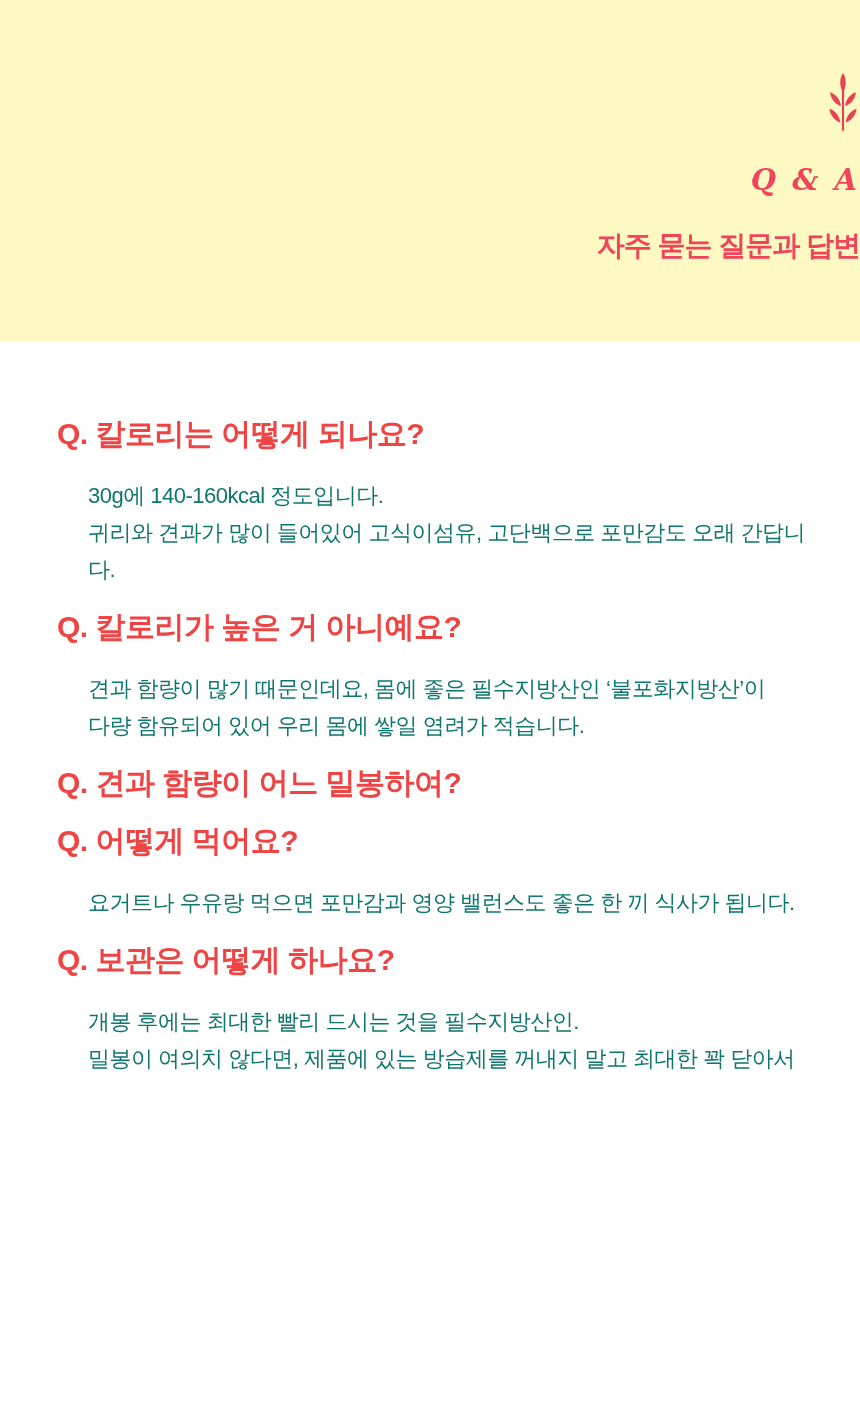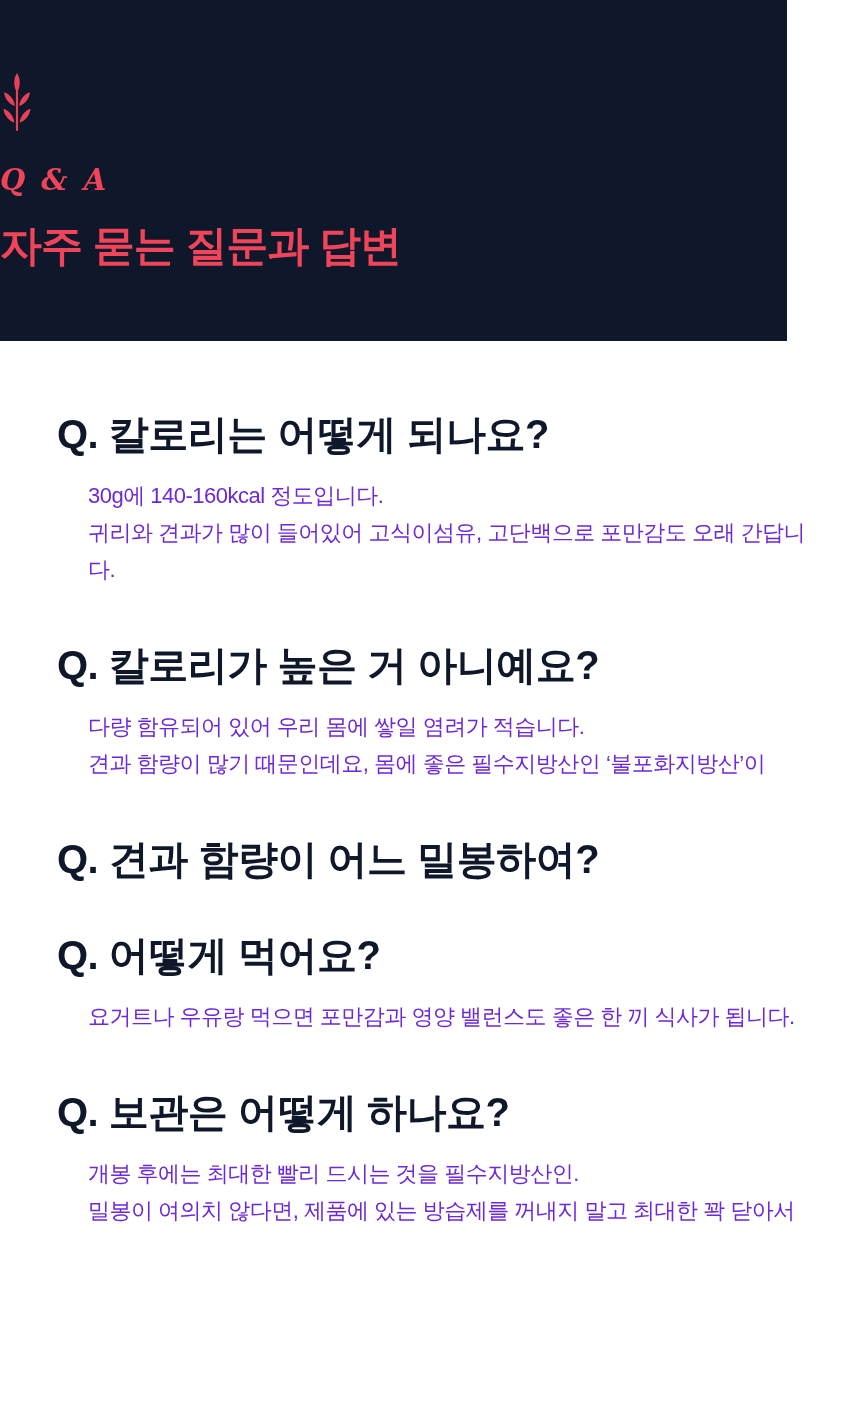--- a/index.html
+++ b/index.html
@@ -7,69 +7,69 @@
   .page {
     width: 860px;
     height: 1404px;
     background: #ffffff;
     overflow: hidden;
     font-family: "Liberation Sans", "DejaVu Sans", sans-serif;
   }
 
   
   .hero {
-    width: 787px;
+    width: 860px;
     height: 341px;
-    background: #0f172a;
+    background: #fef9c3;
     display: flex;
     flex-direction: column;
-    align-items: flex-start;
+    align-items: flex-end;
     padding-top: 73px;
   }
   .wheat-svg { width: 34px; height: 60px; display: block; }
   .eyebrow {
     margin-top: 31px;
     font-family: "DejaVu Serif", "Liberation Serif", serif;
     font-style: italic;
     font-weight: 700;
     font-size: 29px;
     line-height: 32px;
     letter-spacing: 3px;
     color: #ef4459;
   }
   .hero-title {
     margin-top: 27px;
-    font-size: 42px;
+    font-size: 28px;
     line-height: 46px;
     font-weight: 800;
     letter-spacing: -1px;
     color: #ef4459;
   }
 
   
   .faq {
     padding: 74px 40px 0 57px;
   }
-  .qa + .qa { margin-top: 58px; }
+  .qa + .qa { margin-top: 20px; }
   .qa h3 {
-    font-size: 40px;
+    font-size: 30px;
     line-height: 38px;
     font-weight: 700;
     letter-spacing: -0.5px;
-    color: #0f172a;
+    color: #ef4444;
   }
   .qa .answer {
     margin-top: 24px;
     padding-left: 31px;
   }
   .qa .answer p {
     font-size: 22px;
     line-height: 37px;
     letter-spacing: -0.5px;
-    color: #6d28d9;
+    color: #0f766e;
   }
 </style>
 </head>
 <body>
 
 <div class="page">
 
   <header class="hero">
     <svg class="wheat-svg" viewBox="0 0 34 62" xmlns="http://www.w3.org/2000/svg" aria-hidden="true">
       <g fill="#e84258">
@@ -98,22 +98,22 @@
       <h3>Q. 칼로리는 어떻게 되나요?</h3>
       <div class="answer">
         <p>30g에 140-160kcal 정도입니다.</p>
         <p>귀리와 견과가 많이 들어있어 고식이섬유, 고단백으로 포만감도 오래 간답니다.</p>
       </div>
     </section>
 
     <section class="qa">
       <h3>Q. 칼로리가 높은 거 아니예요?</h3>
       <div class="answer">
+        <p>견과 함량이 많기 때문인데요, 몸에 좋은 필수지방산인 ‘불포화지방산’이</p>
         <p>다량 함유되어 있어 우리 몸에 쌓일 염려가 적습니다.</p>
-        <p>견과 함량이 많기 때문인데요, 몸에 좋은 필수지방산인 ‘불포화지방산’이</p>
       </div>
     </section>
 
     <section class="qa">
       <h3>Q. 견과 함량이 어느 밀봉하여?</h3>
     </section>
 
     <section class="qa">
       <h3>Q. 어떻게 먹어요?</h3>
       <div class="answer">

